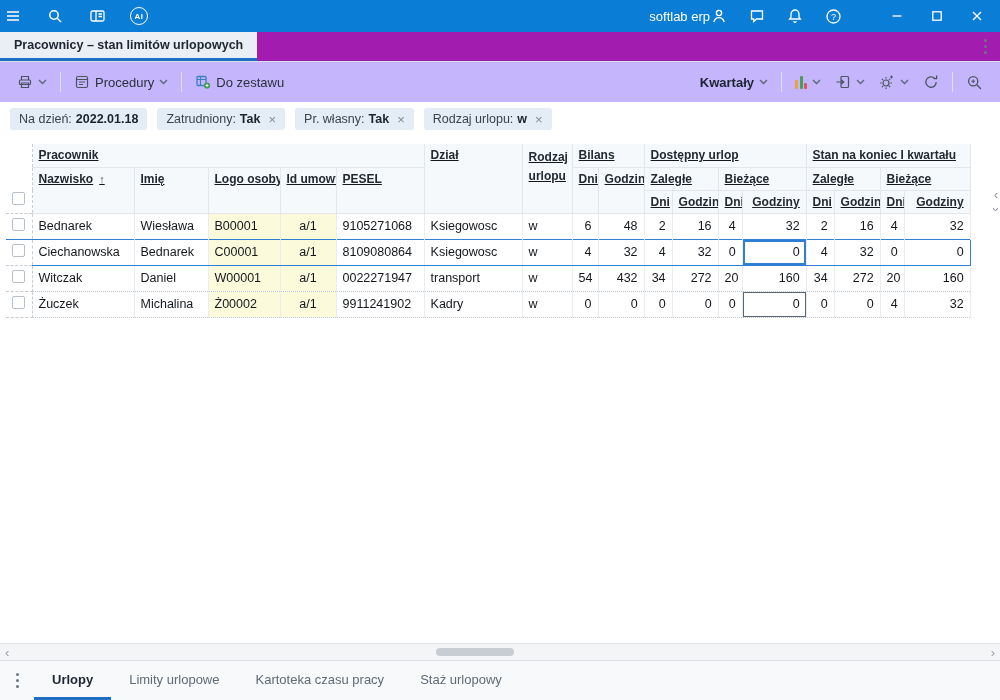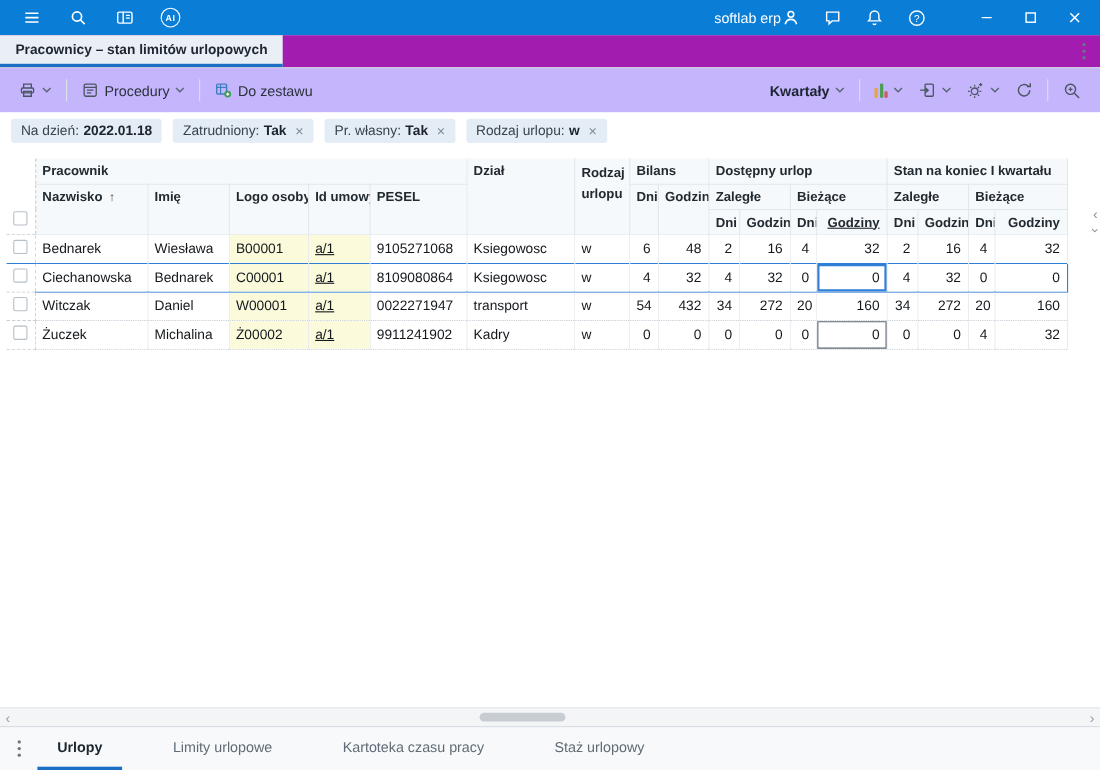--- a/index.html
+++ b/index.html
@@ -10,21 +10,21 @@
   html,body{margin:0;padding:0;}
   body{
     width:1000px;height:700px;overflow:hidden;background:#fff;
     font-family:"Liberation Sans","DejaVu Sans",sans-serif;color:#14181c;
     display:flex;flex-direction:column;position:relative;
   }
   svg{display:block;}
 
   
   .titlebar{height:32px;background:var(--titlebar);display:flex;align-items:center;color:#fff;flex:0 0 32px;}
-  .tb-left{display:flex;align-items:flex-end;gap:24px;padding-left:20px;}
+  .tb-left{display:flex;align-items:flex-end;gap:24px;padding-left:4px;}
   .tb-icon{width:18px;height:18px;display:flex;align-items:center;justify-content:center;cursor:pointer;}
   .ai-badge{width:18px;height:18px;border:1.4px solid #fff;border-radius:50%;font-size:8px;font-weight:bold;display:flex;align-items:center;justify-content:center;letter-spacing:.5px;}
   .tb-title{flex:1;text-align:right;font-size:13px;}
   .tb-right{display:flex;align-items:center;gap:20px;padding-right:14px;}
   .tb-wingroup{display:flex;align-items:center;gap:22px;margin-left:26px;}
 
   
   .tabstrip{height:30px;background:#a21caf;border-bottom:1px solid #d5dde4;display:flex;align-items:stretch;flex:0 0 30px;}
   .doc-tab{display:flex;align-items:center;padding:0 14px;font-size:12.5px;font-weight:bold;color:#1d2630;border-bottom:3px solid var(--accent);background:#e9eff5;cursor:pointer;}
   .tabstrip-spacer{flex:1;}
@@ -54,27 +54,27 @@
   .chip-close{color:#7e8a96;font-size:13px;margin-left:4px;cursor:pointer;line-height:1;}
 
   
   .main{flex:1 1 auto;position:relative;background:#fff;overflow:hidden;}
   table.grid{border-collapse:collapse;table-layout:fixed;width:964px;margin:8px 0 0 6px;font-size:12.5px;}
   .grid thead th{
     background:#f6f9fb;font-size:12px;font-weight:bold;color:#222a31;
     border-right:1px solid #e2e7ec;border-bottom:1px solid #e2e7ec;
     padding:2px 6px;white-space:nowrap;overflow:hidden;height:23px;text-align:left;
   }
-  .grid thead tr{height:23px;}
+  .grid thead tr{height:23px;text-decoration:underline;}
   .grid tbody tr{height:26px;}
   .grid tbody td{
     border-right:1px solid #e9edf1;border-bottom:1px dotted #bfc8d0;
     padding:2px 6px;white-space:nowrap;overflow:hidden;background:#fff;position:relative;
   }
-  .grid .al-r{text-align:right;} .grid .al-c{text-align:left;text-decoration:underline;} .grid .al-l{text-align:left;}
+  .grid .al-r{text-align:right;} .grid .al-c{text-align:center;} .grid .al-l{text-align:left;}
   .grid th.v-top{vertical-align:top;padding-top:4px;}
   .grid th.wrap{white-space:normal;line-height:1.55;}
   .grid td.yellow{background:var(--yellow);}
   .grid .c-check{border-right:1px dashed #c6cdd4;border-bottom:1px dashed #c6cdd4;text-align:center;}
   .grid thead .c-check{background:#fff;border-top:none;vertical-align:bottom;padding-bottom:5px;}
   .checkbox{display:inline-block;width:13px;height:13px;border:1px solid #b7c0c8;border-radius:2px;background:#fff;cursor:pointer;}
   .sort{color:#3f4a55;font-size:11px;margin-left:6px;}
   th.active-col span{font-weight:bold;text-decoration:underline;}
   tr.selected td{border-top:1px solid var(--selection);border-bottom:1px solid var(--selection);}
   tr.selected td:last-child{border-right:1px solid var(--selection);}
@@ -434,19 +434,19 @@
     <span class="arrow left">‹</span>
     <span class="thumb"></span>
     <span class="arrow right">›</span>
   </div>
 </div>
 
 <div class="bottomtabs">
   <div class="bt-menu">
       <span class="vdots"></span>
     </div>
-  <div style="display:flex;align-items:stretch;gap:28px;" id="bottom-tabs">
+  <div style="display:flex;align-items:stretch;" id="bottom-tabs">
       <div class="b-tab active">Urlopy</div>
       <div class="b-tab">Limity urlopowe</div>
       <div class="b-tab">Kartoteka czasu pracy</div>
       <div class="b-tab">Staż urlopowy</div>
     </div>
 </div>
 
 </body></html>

